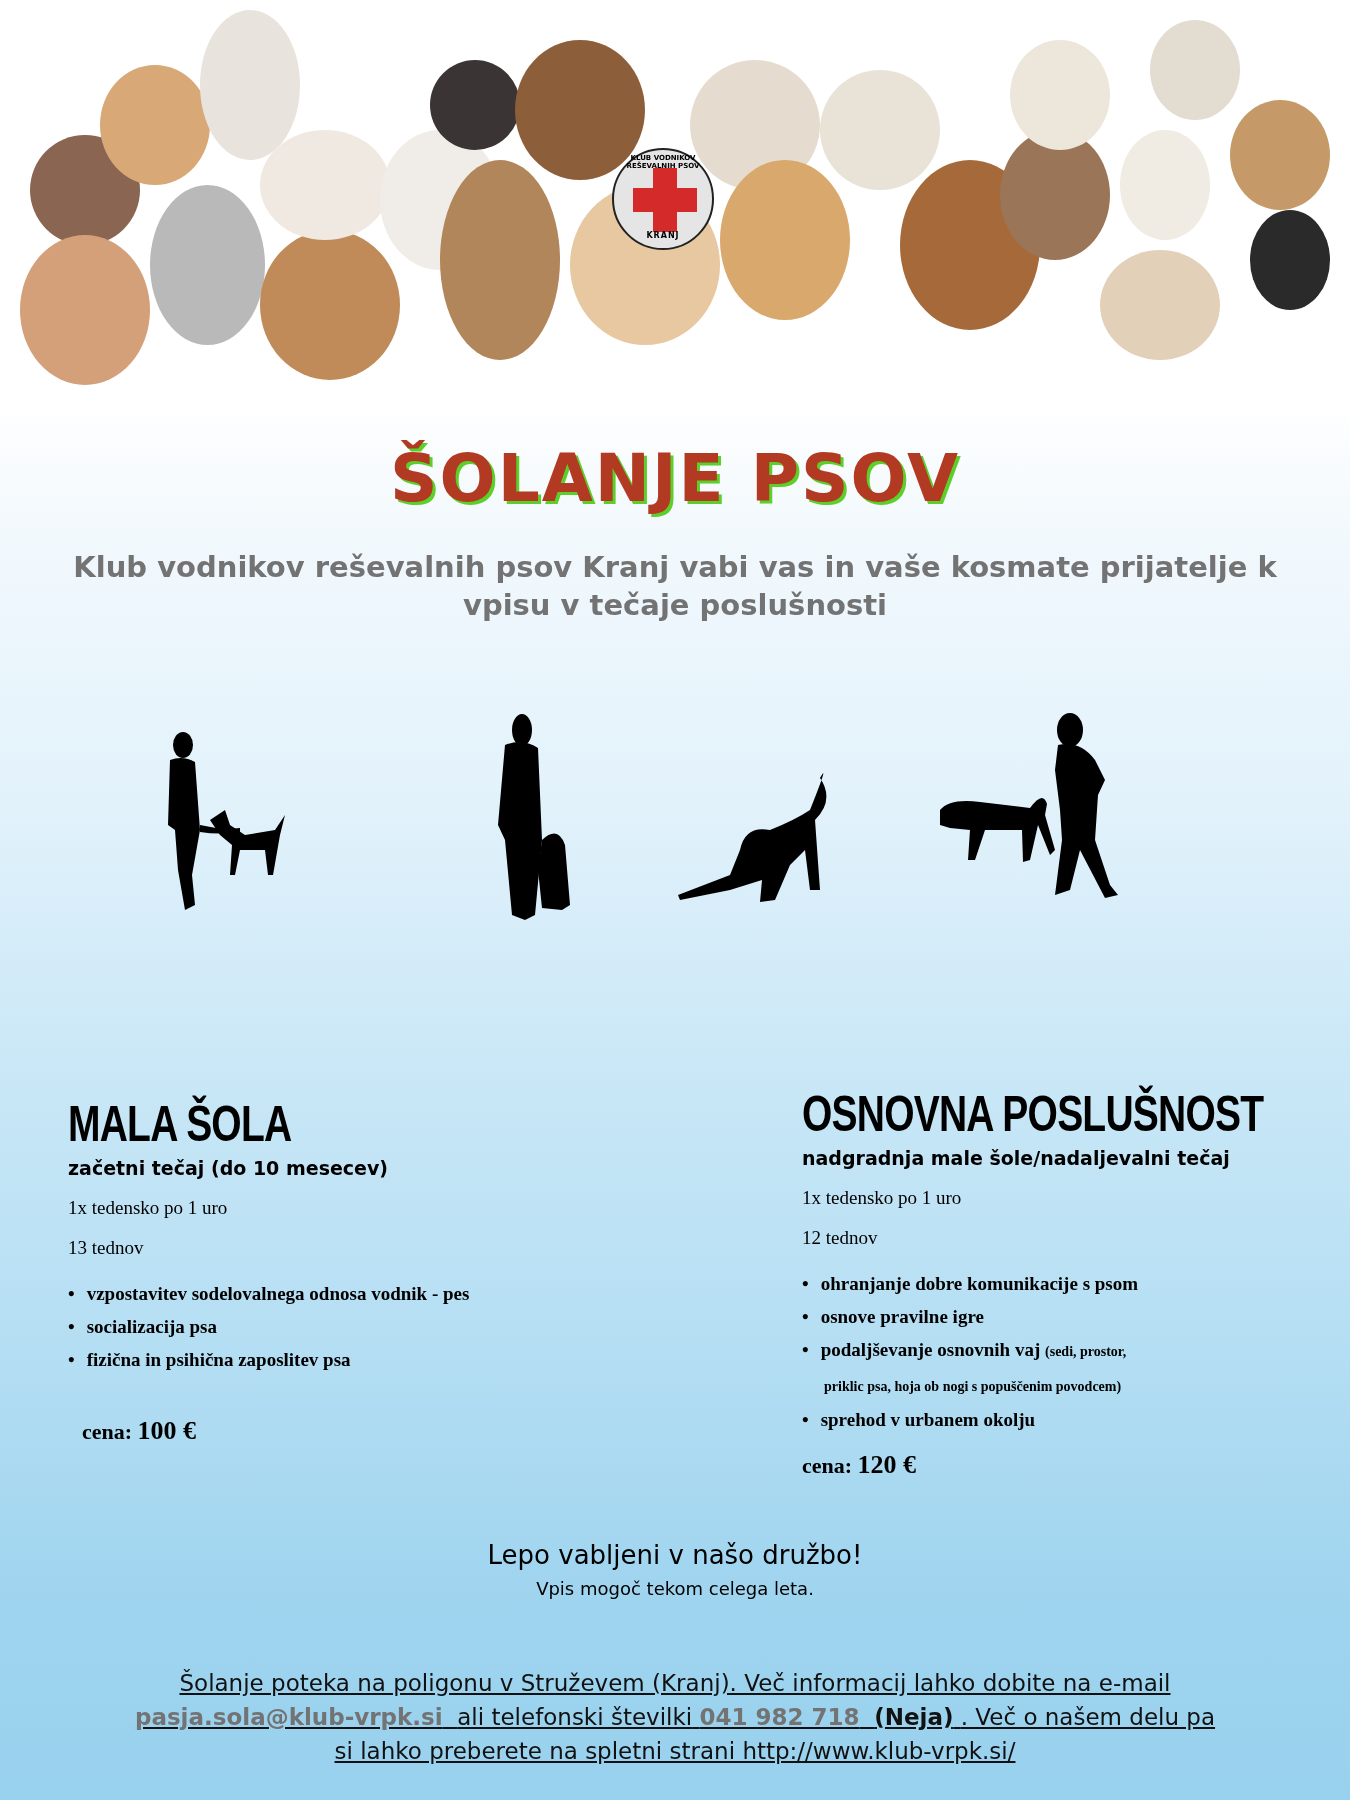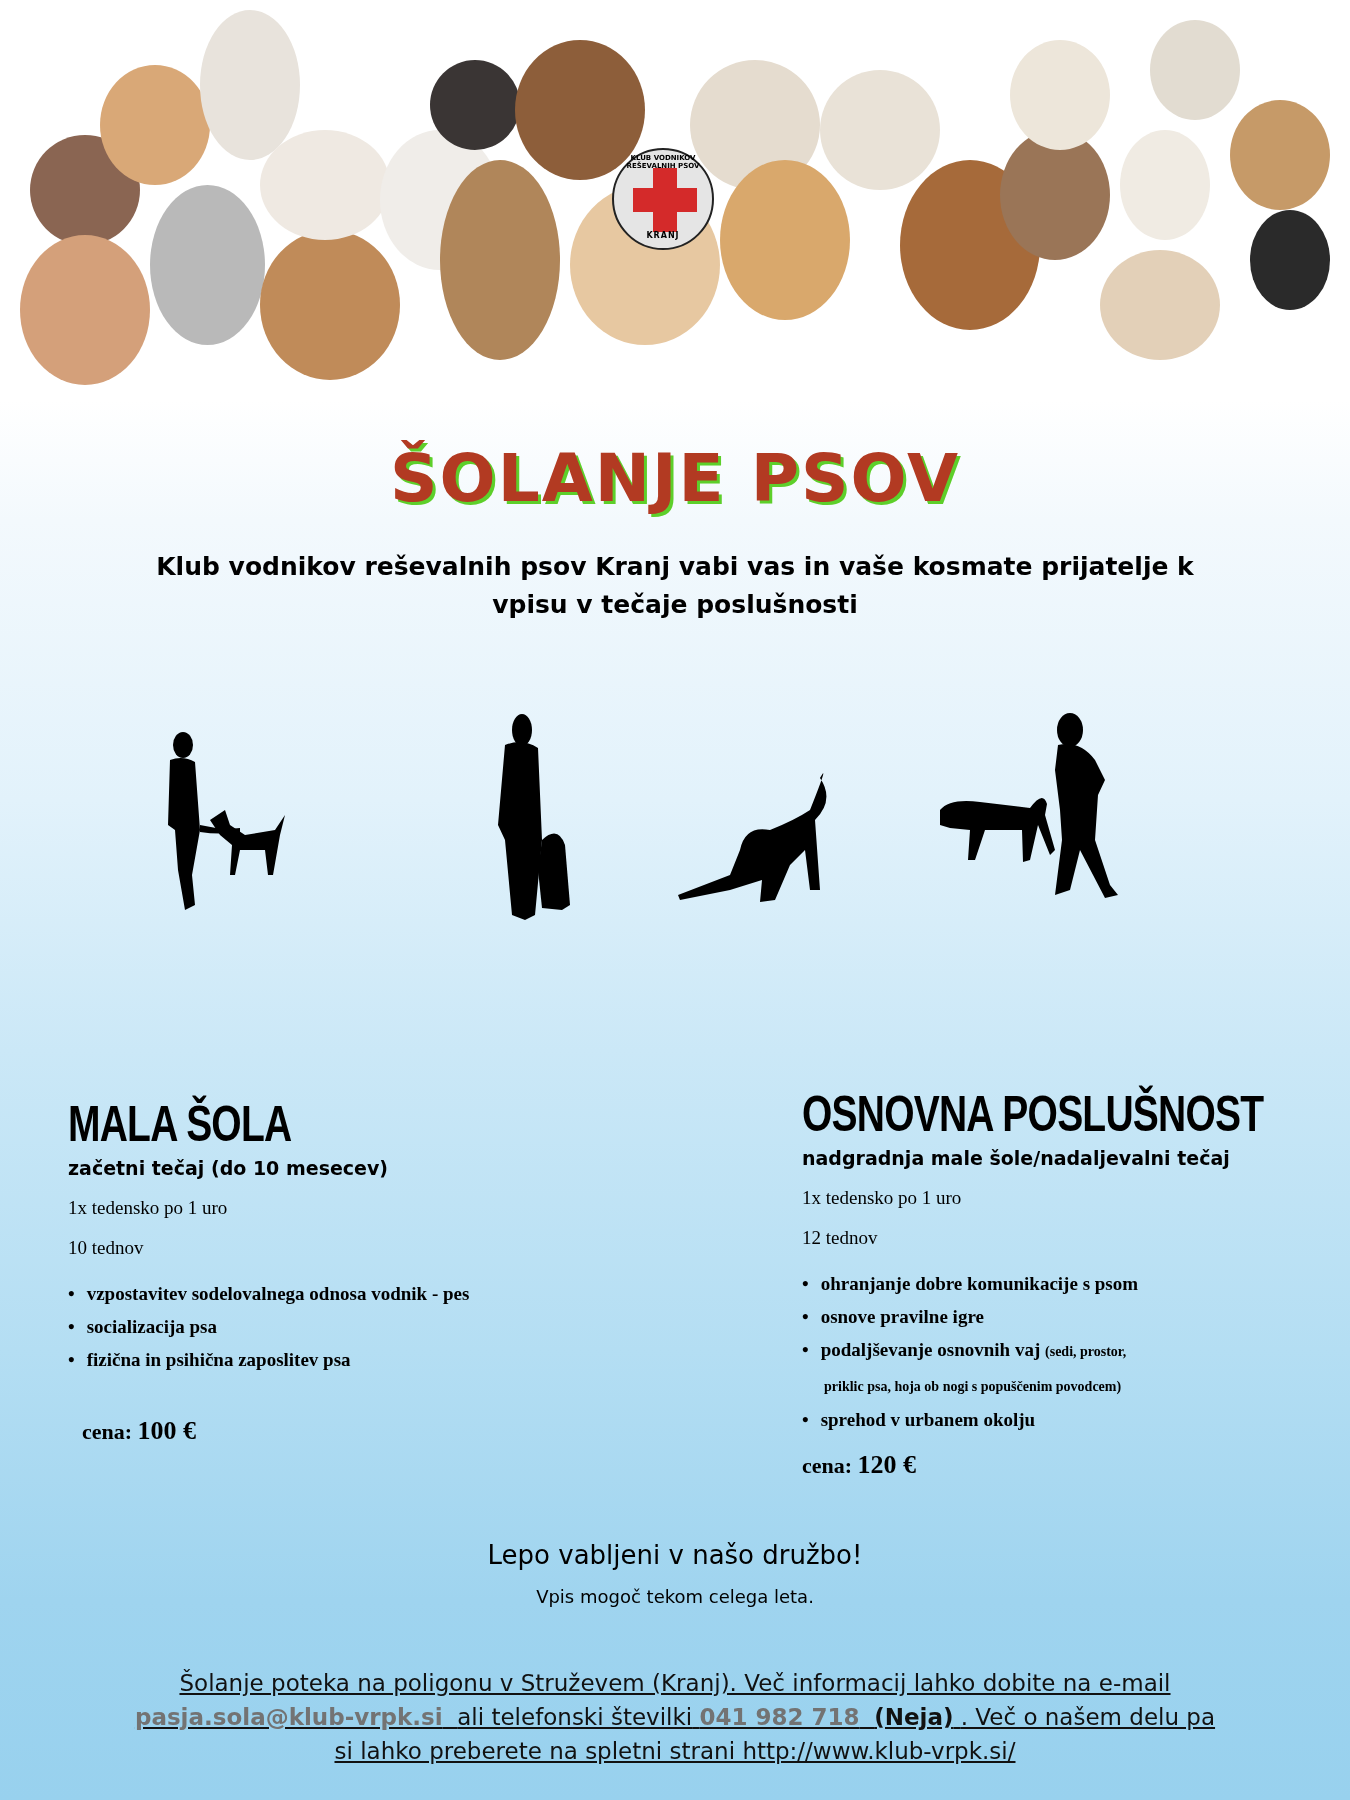--- a/index.html
+++ b/index.html
@@ -22,21 +22,21 @@
   .logo .kranj { position:absolute; left:0; bottom:8px; width:100%; text-align:center; font-size:8px; font-weight:bold; letter-spacing:1px; }
 
   .title {
     position:absolute; left:0; top:440px; width:1350px; text-align:center;
     font-family:"DejaVu Sans", sans-serif; font-weight:bold; font-size:66px;
     color:#b23a22; letter-spacing:2px;
     text-shadow: 3px 3px 0 #5dcf2a;
   }
   .subtitle {
     position:absolute; left:30px; top:548px; width:1290px; text-align:center;
-    font-weight:bold; font-size:25px; line-height:38px; color:#000000;
+    font-weight:bold; font-size:29px; line-height:38px; color:#737373;
   }
   .silhouettes { position:absolute; left:150px; top:700px; width:1050px; height:240px; }
 
   .course { position:absolute;margin-left:22px; }
   .course h2 {
     font-family:"Liberation Sans", sans-serif; font-weight:bold; font-size:50px;
     transform:scaleX(0.78); transform-origin:left; letter-spacing:-1px; line-height:58px;
     white-space:nowrap;
   }
   .course .sub { font-weight:bold; font-size:19px; margin-top:4px; white-space:nowrap; }
@@ -45,21 +45,21 @@
   .course li { font-family:"Liberation Serif", serif; font-weight:bold; font-size:19px; line-height:33px; white-space:nowrap; }
   .course li::before { content:"•"; margin-right:12px; }
   .course li small { font-size:14px; }
   .course li.cont { padding-left:22px; }
   .course li.cont::before { content:""; margin:0; }
   .course .price { font-family:"Liberation Serif", serif; font-weight:bold; font-size:22px; margin-top:40px; }
   .course .price b { font-size:26px; }
 
   .welcome { position:absolute; left:0; top:1540px; width:1350px; text-align:center; }
   .welcome .w1 { font-size:26px; }
-  .welcome .w2 { font-size:18px; margin-top:16px; }
+  .welcome .w2 { font-size:18px; margin-top:8px; }
 
   .footer {
     position:absolute; left:40px; top:1666px; width:1270px; text-align:center;
     font-size:23px; line-height:34px; color:#111;text-decoration:underline;
   }
   .footer .red { color:#737373; font-weight:bold; }
   .footer .bold { font-weight:bold; }
 </style>
 </head>
 <body>
@@ -124,21 +124,21 @@
       <path d="M908 45 Q930 40 945 60 L955 80 L948 95 L945 140 L960 185 L968 195 L955 198 L930 150 L920 190 L905 195 L912 140 L910 110 L905 70 Z"></path>
       <path d="M790 110 Q800 98 830 102 L880 108 Q893 90 897 104 L895 115 L905 150 L900 155 L888 125 L880 160 L873 162 L872 130 L835 130 L825 160 L818 160 L820 130 L800 128 L790 125 Z"></path>
     </g>
   </svg>
 </div>
 
 <div class="course" style="left:46px;top:1095px;">
   <h2>MALA ŠOLA</h2>
   <div class="sub">začetni tečaj (do 10 mesecev)</div>
   <div class="line">1x tedensko po 1 uro</div>
-  <div class="line">10 tednov</div>
+  <div class="line">13 tednov</div>
   <ul>
     <li><span>vzpostavitev sodelovalnega odnosa vodnik - pes</span></li>
     <li><span>socializacija psa</span></li>
     <li><span>fizična in psihična zaposlitev psa</span></li>
   </ul>
   <div class="price" style="margin-left:14px;">
     <span>cena:</span>
     <b>100 €</b>
   </div>
 </div>

